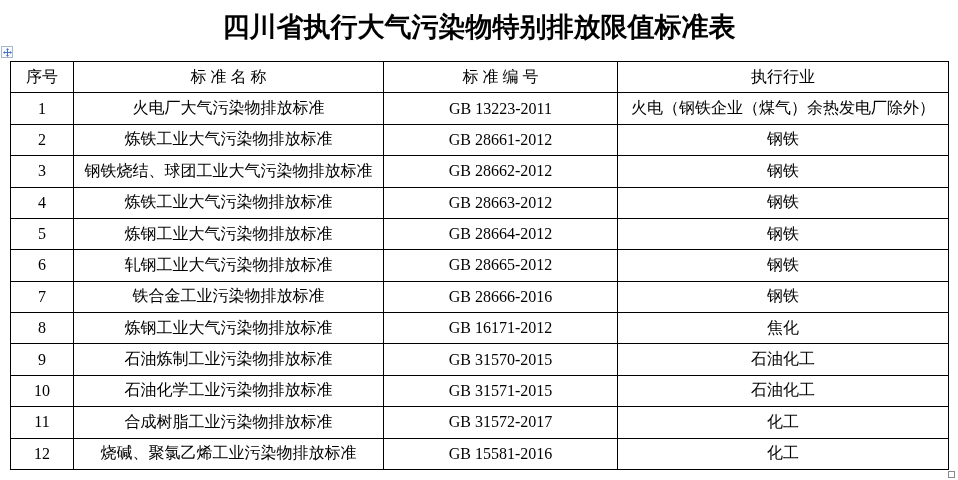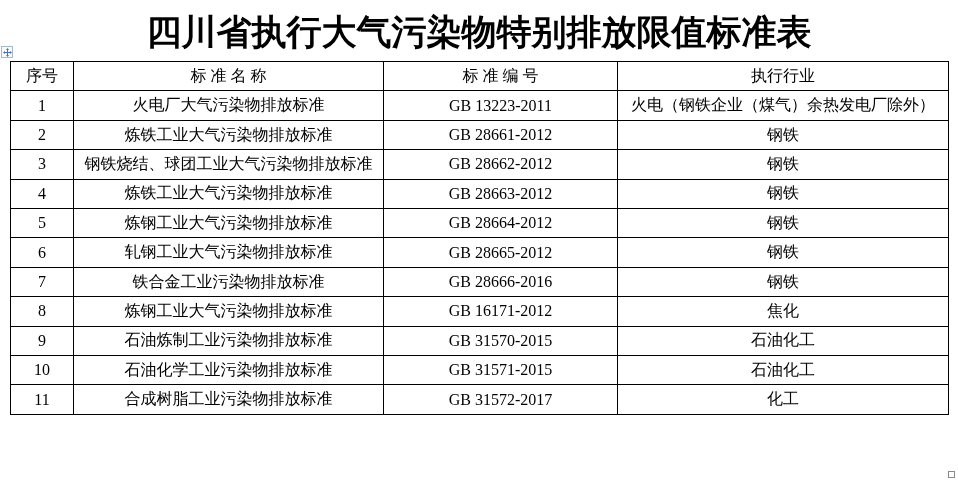--- a/index.html
+++ b/index.html
@@ -12,41 +12,41 @@
   }
   .page { position: relative; width: 958px; height: 480px; }
 
   .doc-title {
     position: absolute;
     top: 9px; left: 0;
     width: 958px;
     text-align: center;
     font-family: Liberation Mono, monospace;
     font-weight: bold;
-    font-size: 35px;
+    font-size: 27px;
     letter-spacing: 0px;
     color: #000000;
     white-space: nowrap;
   }
 
   .move-handle {
     position: absolute;
     left: 1px; top: 46px;
     width: 12px; height: 12px;
     border: 1px solid #a9b7cb;
     background: #f7f9fc;
     cursor: move;
     display: flex; align-items: center; justify-content: center;
   }
   .move-handle svg { display: block; }
 
   .std-table {
     position: absolute;
     left: 10px; top: 61px;
-    width: 938px; height: 354px;
+    width: 938px; height: 409px;
     border-collapse: collapse;
     table-layout: fixed;
   }
   .std-table td, .std-table th {
     border: 1.5px solid #000000;
     text-align: center;
     vertical-align: middle;
     font-size: 16px;
     font-weight: normal;
     padding: 0 2px;
@@ -160,18 +160,24 @@
       <td>石油化学工业污染物排放标准</td>
       <td>GB 31571-2015</td>
       <td>石油化工</td>
     </tr>
     <tr>
       <td>11</td>
       <td>合成树脂工业污染物排放标准</td>
       <td>GB 31572-2017</td>
       <td>化工</td>
     </tr>
+    <tr>
+      <td>12</td>
+      <td>烧碱、聚氯乙烯工业污染物排放标准</td>
+      <td>GB 15581-2016</td>
+      <td>化工</td>
+    </tr>
   </tbody>
     </table>
 
   <div class="resize-handle"></div>
 
 </div>
 
 </body></html>

